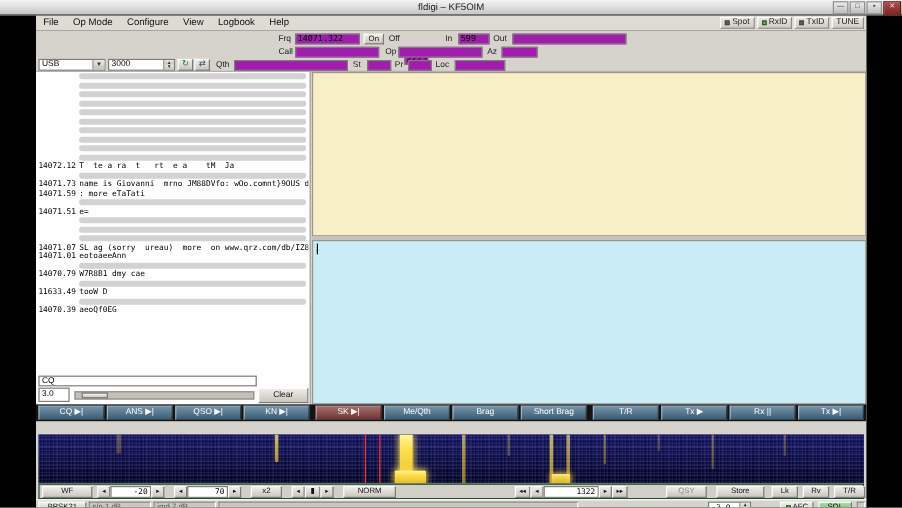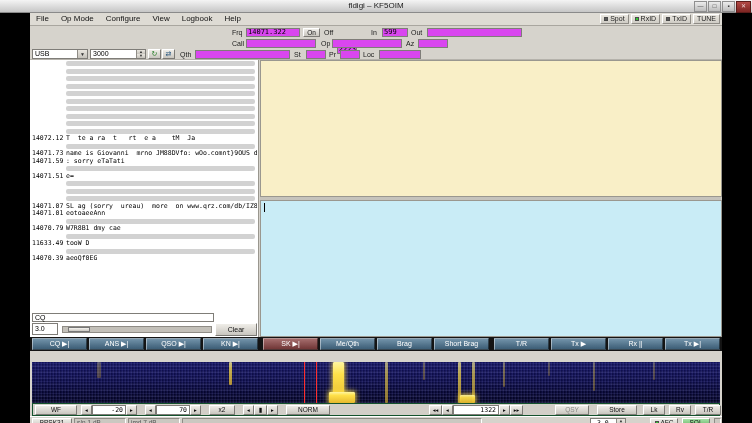--- a/index.html
+++ b/index.html
@@ -26,21 +26,21 @@
     background:linear-gradient(#e9e6df,#cfccc5); font-size:7px; line-height:8px; padding:0 3px; color:#222;
     display:flex; align-items:center; gap:2px; white-space:nowrap; }
   .led { width:4px; height:4px; border:1px solid #4a4a4a; display:inline-block; }
 
   
   .freqpanel { position:absolute; left:0; top:13px; width:692px; height:34px; background:#d6d3cc; border-bottom:1px solid #b5b2ab; }
   .lcd { position:absolute; left:2px; top:1px; width:196px; height:21px; background:#000;
     color:#2bff52; font-family:"DejaVu Sans Mono",monospace; font-weight:bold; font-size:16px; line-height:21px;
     text-align:center; letter-spacing:1px; text-shadow:0 0 2px #0c4; }
   .flabel { position:absolute; font-size:7px; line-height:9px; color:#1a1a1a; white-space:nowrap; }
-  .fbox { position:absolute; height:9px; background:#d946ef; border:1px solid #7f7d78; font-size:7px; line-height:7px;
+  .fbox { position:absolute; height:9px; background:#a21caf; border:1px solid #7f7d78; font-size:7px; line-height:7px;
     font-family:"DejaVu Sans Mono",monospace; padding:0 1px; color:#000; overflow:hidden; white-space:nowrap; }
   .pushbtn { position:absolute; height:9px; background:linear-gradient(#efede8,#c9c6bf);
     border:1px solid; border-color:#fff #7c7a75 #7c7a75 #fff; font-size:6.5px; line-height:7px; text-align:center; color:#111; }
   .combo { position:absolute; height:10px; background:#fff; border:1px solid #7f7d78; font-size:7px; line-height:8px;
     padding:0 2px; color:#000; }
   .combo .arrow { position:absolute; right:0; top:0; width:10px; height:8px; background:linear-gradient(#e9e6df,#c5c2bb);
     border-left:1px solid #8f8c86; font-size:5px; line-height:8px; text-align:center; color:#333; }
   .updown { position:absolute; right:0; top:0; width:9px; height:8px; display:flex; flex-direction:column; }
   .updown span { flex:1; background:linear-gradient(#e9e6df,#c5c2bb); border-left:1px solid #8f8c86; font-size:4px; line-height:4px; text-align:center; color:#333; }
   .iconbtn { position:absolute; width:13px; height:10px; background:linear-gradient(#efede8,#c9c6bf);
@@ -242,21 +242,21 @@
         </div>
         <div class="brow">
           <div class="bar"></div>
         </div>
         <div class="brow">
           <span class="freq">14071.73</span>
           <span class="txt">name is Giovanni  mrno JM88DVfo: wOo.comnt}9OUS de IK8</span>
         </div>
         <div class="brow">
           <span class="freq">14071.59</span>
-          <span class="txt">: sorry eTaTati</span>
+          <span class="txt">: more eTaTati</span>
         </div>
         <div class="brow">
           <div class="bar"></div>
         </div>
         <div class="brow">
           <span class="freq">14071.51</span>
           <span class="txt">e=</span>
         </div>
         <div class="brow">
           <div class="bar"></div>

